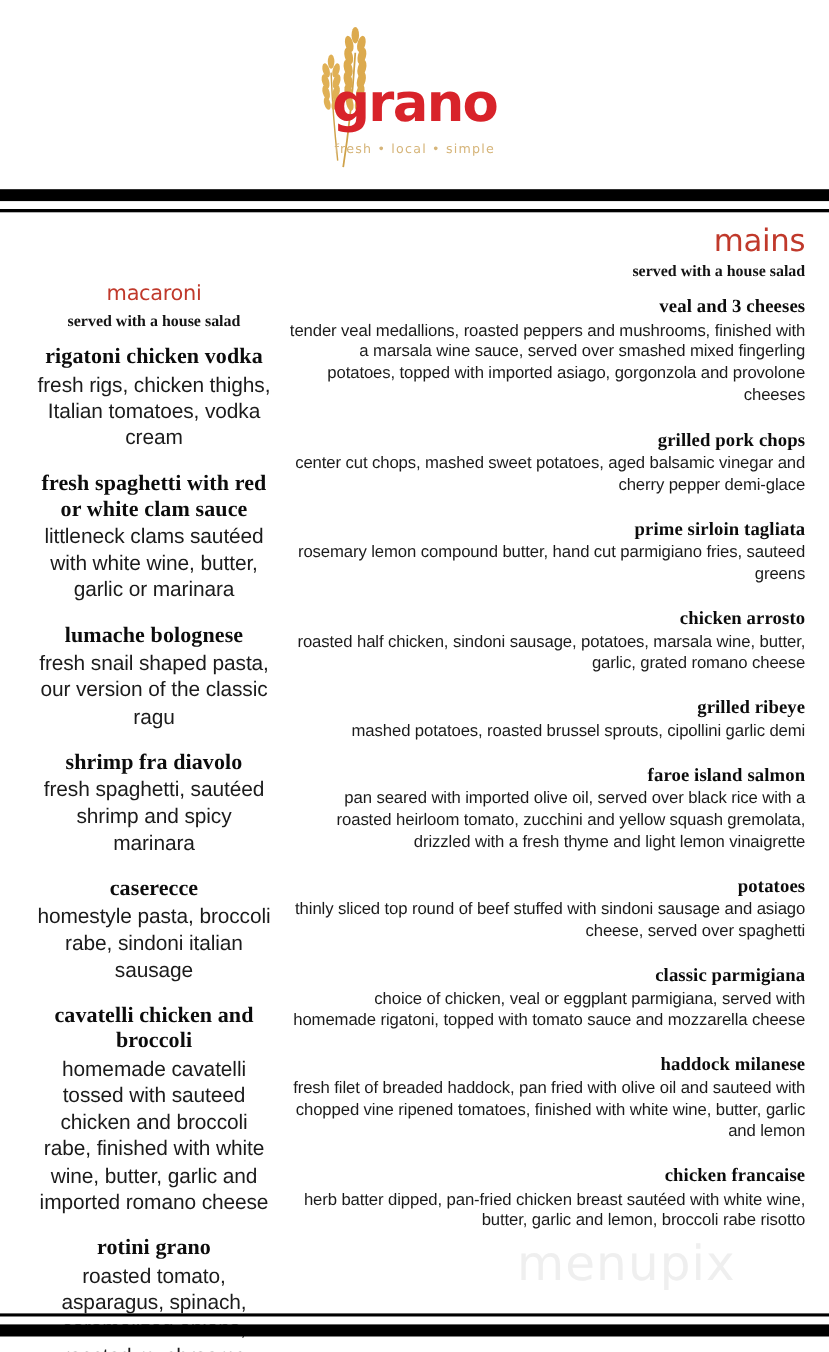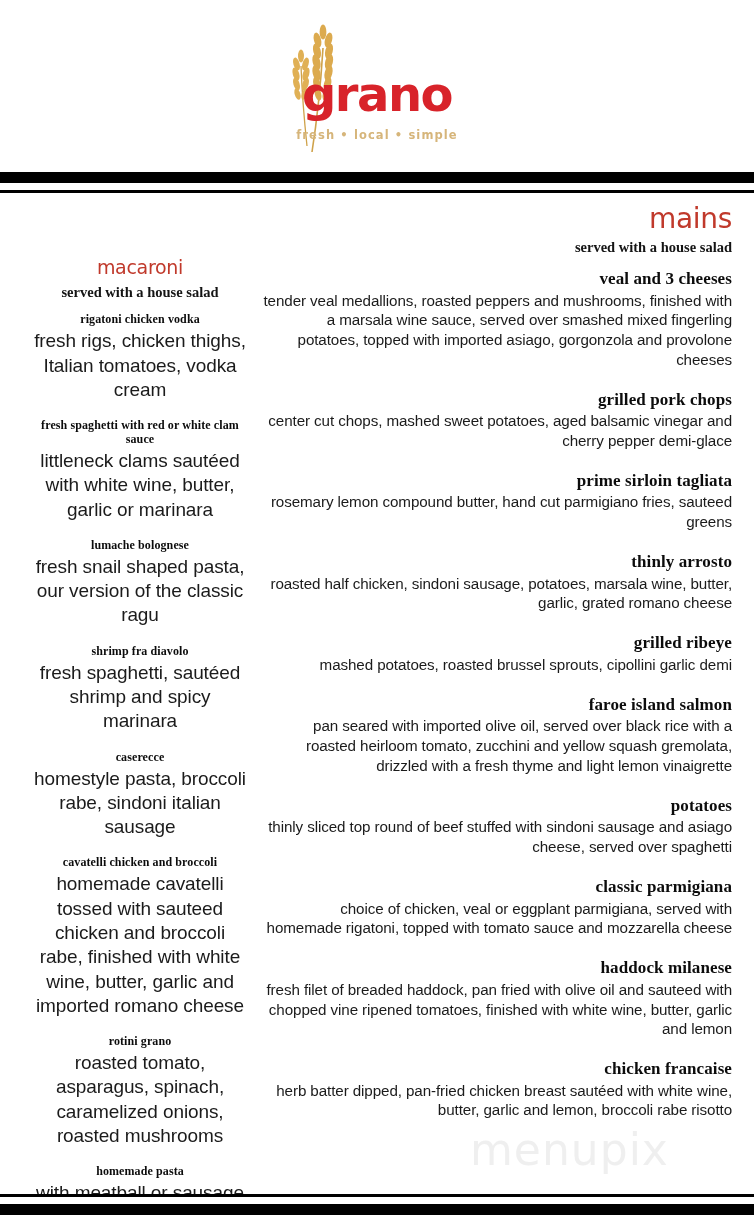--- a/index.html
+++ b/index.html
@@ -65,21 +65,20 @@
     position: absolute;
     left: 0;
     top: 110px;
     width: 250px;
     text-align: center;
     font-family: "DejaVu Sans", sans-serif;
     font-size: 11.5px;
     letter-spacing: 1.1px;
     color: #d6b57a;
     white-space: nowrap;
-    font-weight: bold;
   }
 
   
   .rule-top {
     position: absolute;
     left: 0;
     width: 754px;
   }
   .bar-thick {
     width: 100%;
@@ -135,21 +134,21 @@
     font-weight: 700;
     color: #141414;
     margin: 0 0 12px 0;
     line-height: 1.2;
   }
 
   .dish { margin: 0 0 17px 0; }
   .dish-name {
     font-family: "Liberation Serif", serif;
     font-weight: 700;
-    font-size: 12px;
+    font-size: 20px;
     line-height: 1.16;
     color: #0c0c0c;
     margin: 0 0 2px 0;
     letter-spacing: 0.1px;
   }
   .dish-desc {
     font-family: "Liberation Sans", sans-serif;
     font-weight: 300;
     font-size: 19px;
     line-height: 1.28;
@@ -286,21 +285,21 @@
     </div>
     <div class="dish">
       <div class="dish-name">grilled pork chops</div>
       <div class="dish-desc">center cut chops, mashed sweet potatoes, aged balsamic vinegar and cherry pepper demi-glace</div>
     </div>
     <div class="dish">
       <div class="dish-name">prime sirloin tagliata</div>
       <div class="dish-desc">rosemary lemon compound butter, hand cut parmigiano fries, sauteed greens</div>
     </div>
     <div class="dish">
-      <div class="dish-name">thinly arrosto</div>
+      <div class="dish-name">chicken arrosto</div>
       <div class="dish-desc">roasted half chicken, sindoni sausage, potatoes, marsala wine, butter, garlic, grated romano cheese</div>
     </div>
     <div class="dish">
       <div class="dish-name">grilled ribeye</div>
       <div class="dish-desc">mashed potatoes, roasted brussel sprouts, cipollini garlic demi</div>
     </div>
     <div class="dish">
       <div class="dish-name">faroe island salmon</div>
       <div class="dish-desc">pan seared with imported olive oil, served over black rice with a roasted heirloom tomato, zucchini and yellow squash gremolata, drizzled with a fresh thyme and light lemon vinaigrette</div>
     </div>

